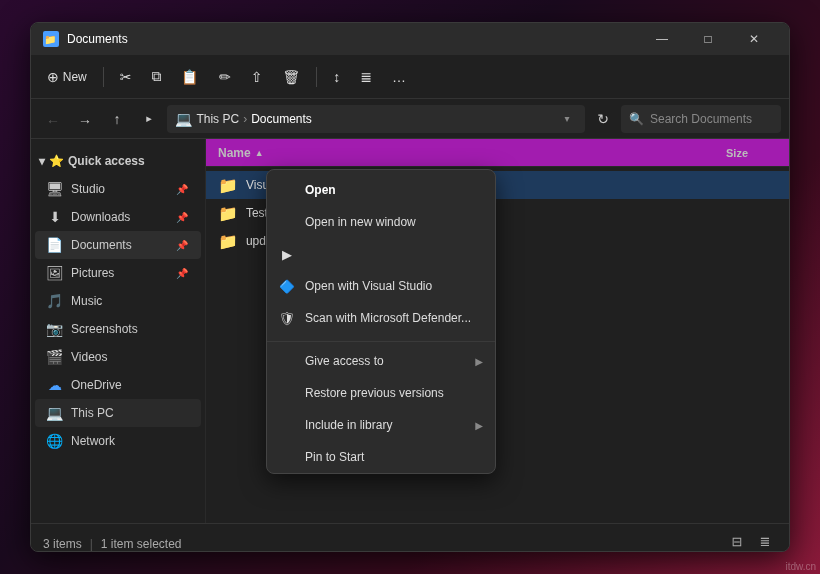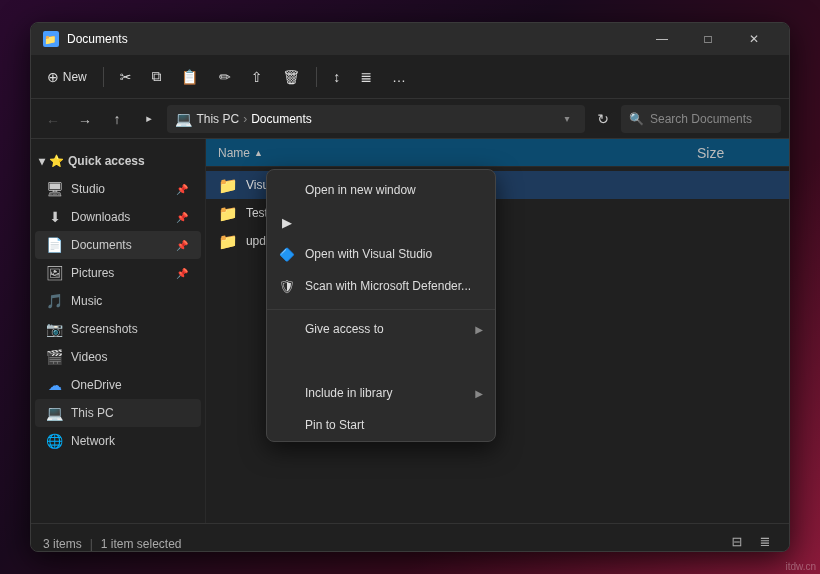--- a/index.html
+++ b/index.html
@@ -215,24 +215,25 @@
       background: #202020;
       overflow: hidden;
       position: relative;
     }
     .file-header {
       display: flex;
       align-items: center;
       height: 28px;
       padding: 0 12px;
       border-bottom: 1px solid #2a2a2a;
-      background: #0c4a6e;
+      background: #a21caf;
+      font-weight: bold;
     }
     .col-name { flex: 1; font-size: 12px; color: #bbb; display: flex; align-items: center; gap: 4px; }
-    .col-size { width: 80px; font-size: 14px; color: #bbb; text-align: left; }
+    .col-size { width: 80px; font-size: 11px; color: #bbb; text-align: center; }
     .sort-arrow { font-size: 9px; }
     .file-list { padding: 4px 0; }
     .file-row {
       display: flex;
       align-items: center;
       height: 28px;
       padding: 0 12px;
       cursor: pointer;
       gap: 8px;
     }
@@ -463,20 +464,24 @@
         <div class="file-row">
           <span class="file-icon">📁</span>
           <span class="file-name">update</span>
           <span class="file-size"></span>
         </div>
       </div>
 
       <div class="context-menu-overlay">
         <div class="context-menu">
           <div class="ctx-top-group">
+            <div class="ctx-item ctx-main-open">
+              <span class="ctx-icon"></span>
+              <span>Open</span>
+            </div>
             <div class="ctx-item">
               <span class="ctx-icon"></span>
               <span>Open in new window</span>
             </div>
             <div class="ctx-item">
               <span class="ctx-icon">▶</span>
             </div>
             <div class="ctx-item">
               <span class="ctx-icon">🔷</span>
               <span>Open with Visual Studio</span>
@@ -487,20 +492,21 @@
             </div>
           </div>
           <div class="ctx-separator"></div>
           <div class="ctx-item">
             <span class="ctx-icon"></span>
             <span>Give access to</span>
             <span class="ctx-arrow">▶</span>
           </div>
           <div class="ctx-item">
             <span class="ctx-icon"></span>
+            <span>Restore previous versions</span>
           </div>
           <div class="ctx-item">
             <span class="ctx-icon"></span>
             <span>Include in library</span>
             <span class="ctx-arrow">▶</span>
           </div>
           <div class="ctx-item">
             <span class="ctx-icon"></span>
             <span>Pin to Start</span>
           </div>

